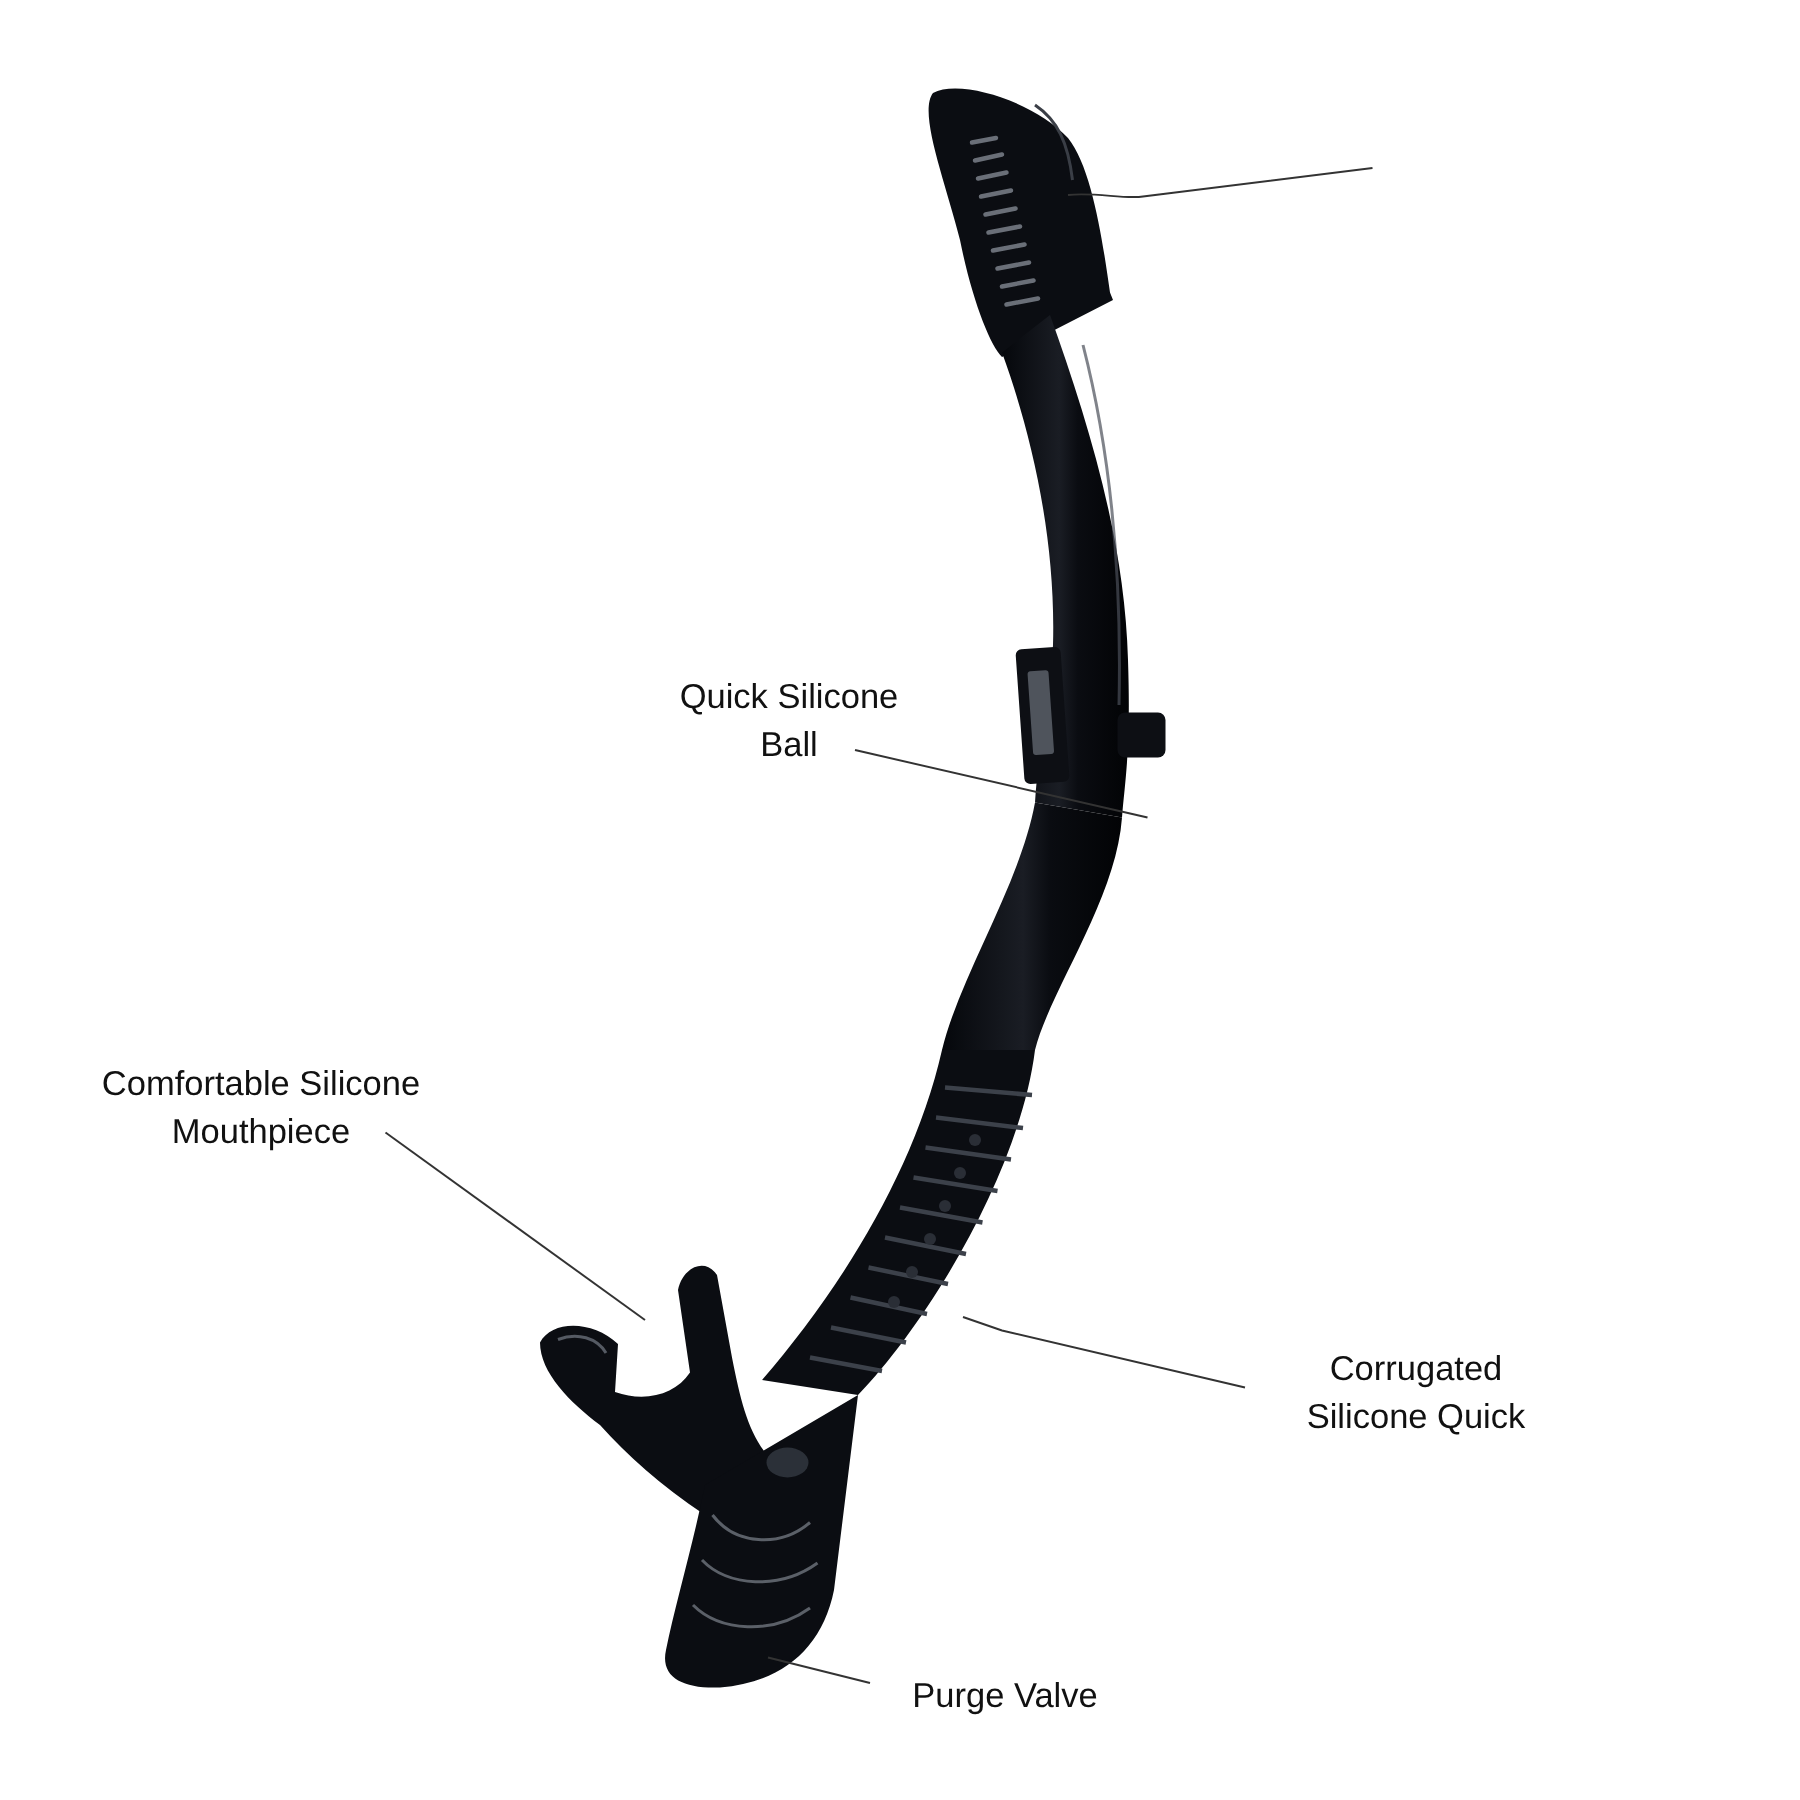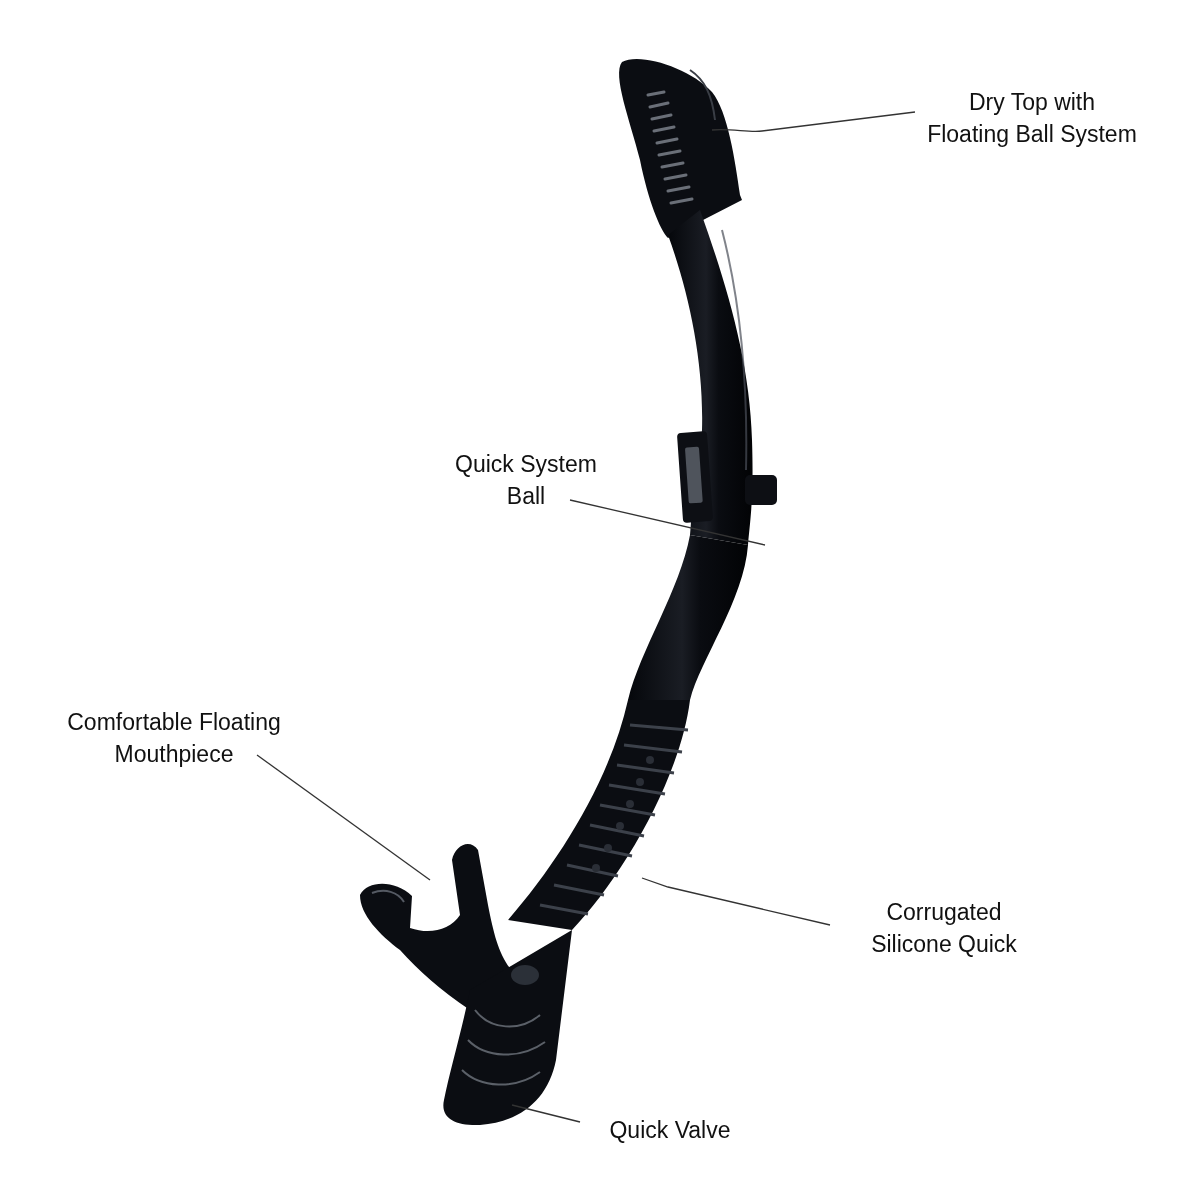--- a/index.html
+++ b/index.html
@@ -96,37 +96,33 @@
 
     <g stroke="#333333" stroke-width="1.3" fill="none">
       <path d="M712,130 C730,128 750,133 762,131 L915,112"></path>
       <path d="M570,500 L765,545"></path>
       <path d="M257,755 L430,880"></path>
       <path d="M642,878 L668,887 L830,925"></path>
       <path d="M512,1105 L580,1122"></path>
     </g>
   </svg>
 
-  <div class="label" style="left:912px; top:86px; width:240px;">
-    <span>Dry Top with</span>
-    <span>Floating Ball System</span>
-  </div>
 
   <div class="label" style="left:436px; top:448px; width:180px;">
-    <span>Quick System</span>
+    <span>Quick Silicone</span>
     <span>Ball</span>
   </div>
 
   <div class="label" style="left:44px; top:706px; width:260px;">
-    <span>Comfortable Floating</span>
+    <span>Comfortable Silicone</span>
     <span>Mouthpiece</span>
   </div>
 
   <div class="label" style="left:854px; top:896px; width:180px;">
     <span>Corrugated</span>
     <span>Silicone Quick</span>
   </div>
 
   <div class="label" style="left:590px; top:1114px; width:160px;">
-    <span>Quick Valve</span>
+    <span>Purge Valve</span>
   </div>
 
 </div>
 
 </body></html>

